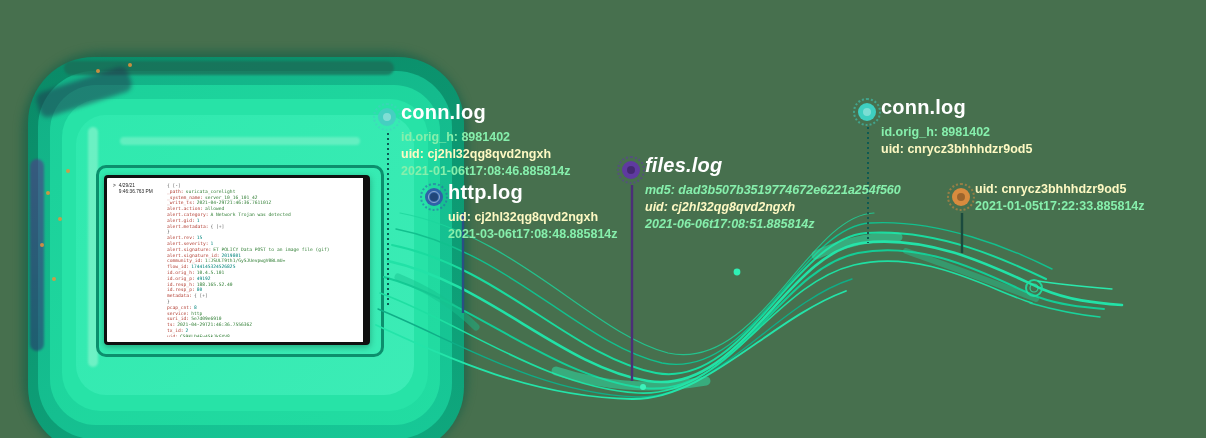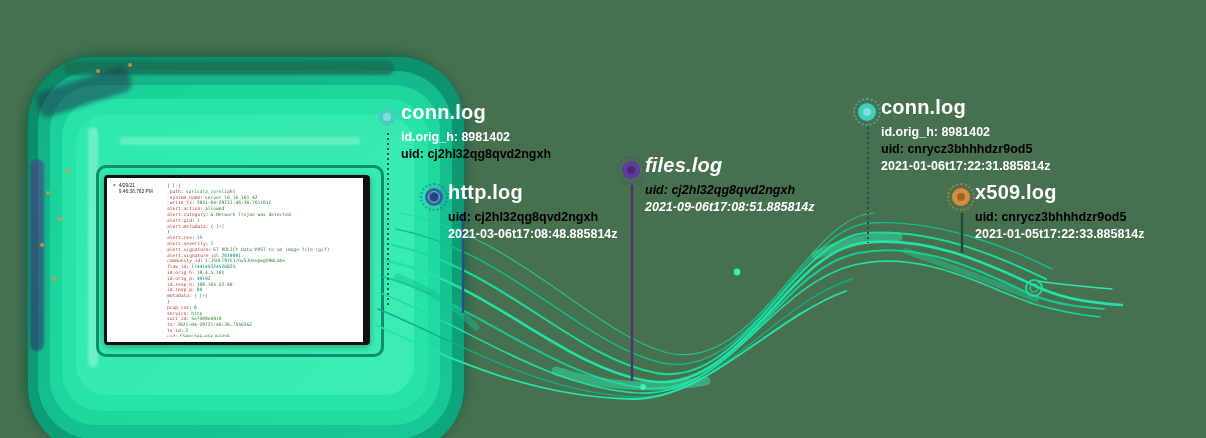--- a/index.html
+++ b/index.html
@@ -40,22 +40,22 @@
   .tl.t-num .v{color:#00857c;}
   .tl.t-brace .v{color:#666;}
 
   
   svg.flow{position:absolute;left:0;top:0;pointer-events:none;}
 
   
   .cards{position:absolute;inset:0;}
   .log-card{position:absolute;white-space:nowrap;}
   .card-title{font-size:20px;font-weight:700;color:#ffffff;margin-bottom:5px;letter-spacing:.2px;}
-  .card-line{font-size:12.5px;font-weight:700;color:#ffffff;line-height:17px;}
-  .card-line.uid{color:#000000;}
+  .card-line{font-size:12.5px;font-weight:700;color:#86efac;line-height:17px;}
+  .card-line.uid{color:#fef9c3;}
   .pin{position:absolute;left:-23px;top:7px;width:18px;height:18px;border-radius:50%;
        background:var(--accent,#3ecfc0);}
   .pin::after{content:"";position:absolute;inset:-5px;border-radius:50%;
               border:2px dotted var(--accent,#3ecfc0);opacity:.55;}
   .pin-core{position:absolute;inset:5px;border-radius:50%;background:rgba(0,0,0,.28);}
   .m-conn1 .pin-core,.m-conn2 .pin-core{background:rgba(255,255,255,.32);}
   .m-http .pin::before{content:"";position:absolute;inset:3px;border-radius:50%;
                        border:1.5px solid rgba(255,255,255,.45);}
   .m-conn1{left:401px;top:60px;}
   .m-http{left:448px;top:140px;}
@@ -186,53 +186,53 @@
 
   <div class="cards">
 
       <div class="log-card m-conn1" style="--accent: #45cfc1;">
         <span class="pin">
           <span class="pin-core"></span>
         </span>
         <div class="card-title">conn.log</div>
         <div class="card-line">id.orig_h: 8981402</div>
         <div class="card-line uid">uid: cj2hl32qg8qvd2ngxh</div>
+        <div class="card-line">2021-01-06t17:08:46.885814z</div>
       </div>
 
       <div class="log-card m-http" style="--accent: #2f62a8;">
         <span class="pin">
           <span class="pin-core"></span>
         </span>
         <div class="card-title">http.log</div>
         <div class="card-line uid">uid: cj2hl32qg8qvd2ngxh</div>
         <div class="card-line">2021-03-06t17:08:48.885814z</div>
       </div>
 
       <div class="log-card m-files" style="--accent: #5f3aa0;">
         <span class="pin">
           <span class="pin-core"></span>
         </span>
         <div class="card-title">files.log</div>
+        <div class="card-line">md5: dad3b507b3519774672e6221a254f560</div>
         <div class="card-line uid">uid: cj2hl32qg8qvd2ngxh</div>
-        <div class="card-line">2021-09-06t17:08:51.885814z</div>
+        <div class="card-line">2021-06-06t17:08:51.885814z</div>
       </div>
 
       <div class="log-card m-conn2" style="--accent: #3ecfc0;">
         <span class="pin">
           <span class="pin-core"></span>
         </span>
         <div class="card-title">conn.log</div>
         <div class="card-line">id.orig_h: 8981402</div>
         <div class="card-line uid">uid: cnrycz3bhhhdzr9od5</div>
-        <div class="card-line">2021-01-06t17:22:31.885814z</div>
       </div>
 
       <div class="log-card m-x509" style="--accent: #d88b3e;">
         <span class="pin">
           <span class="pin-core"></span>
         </span>
-        <div class="card-title">x509.log</div>
         <div class="card-line uid">uid: cnrycz3bhhhdzr9od5</div>
         <div class="card-line">2021-01-05t17:22:33.885814z</div>
       </div>
     </div>
 
 </div>
 
 </body></html>

